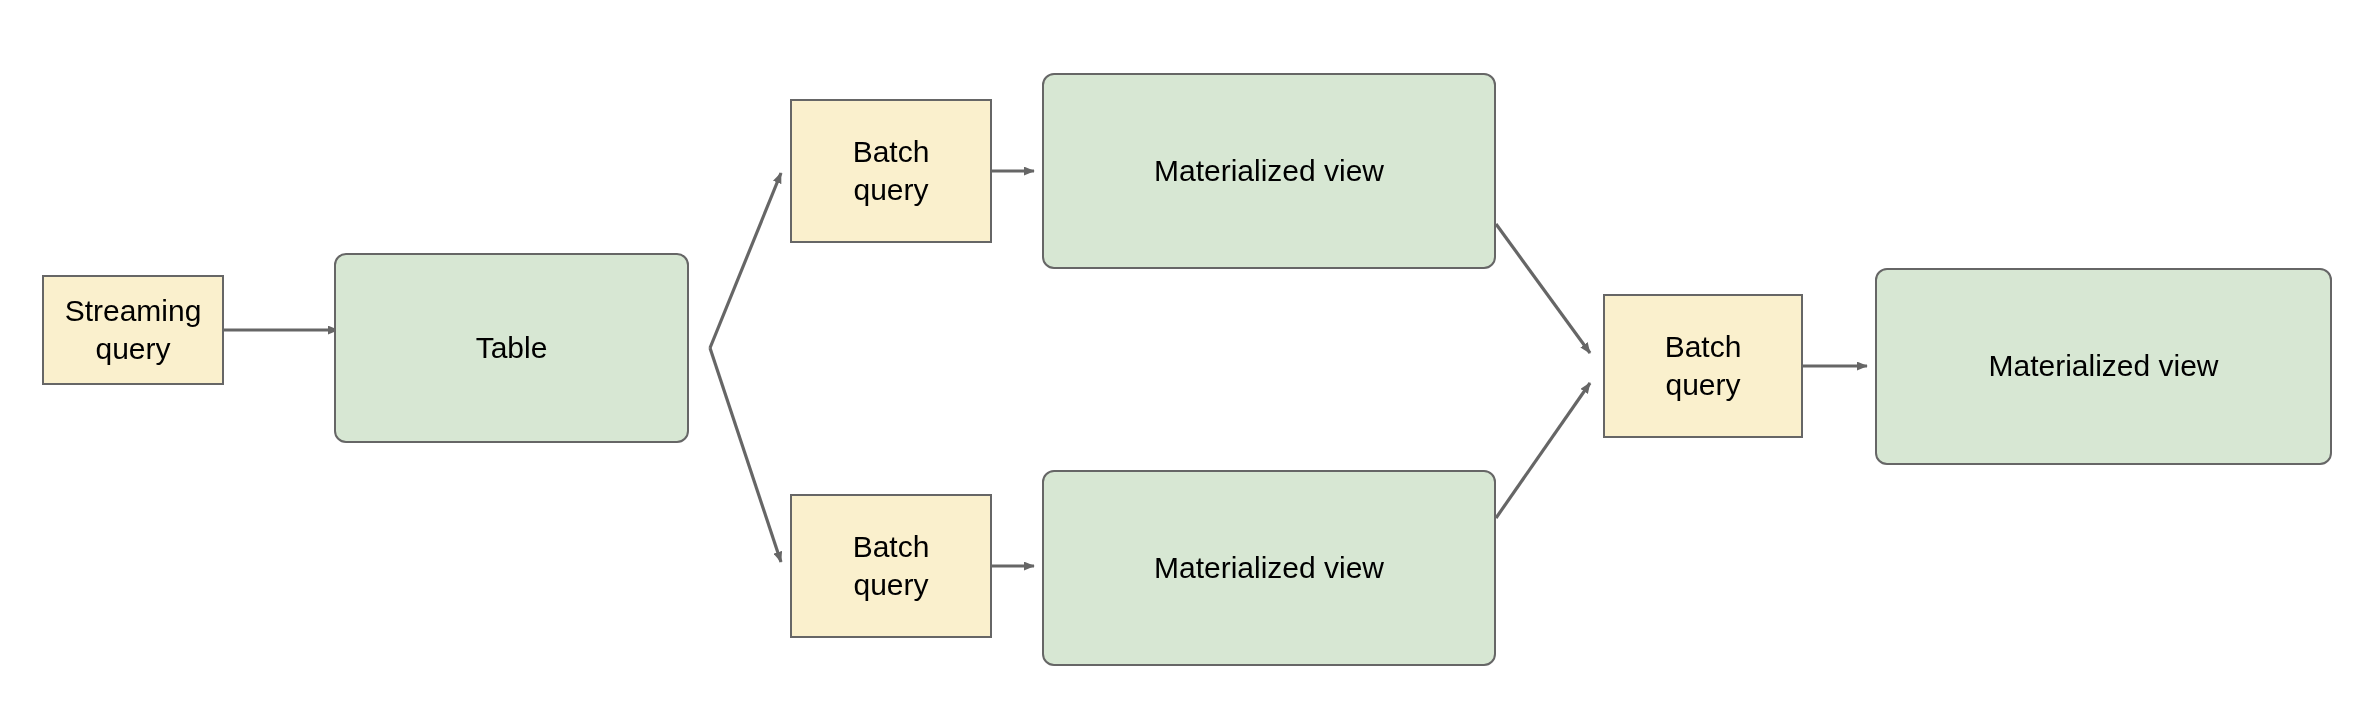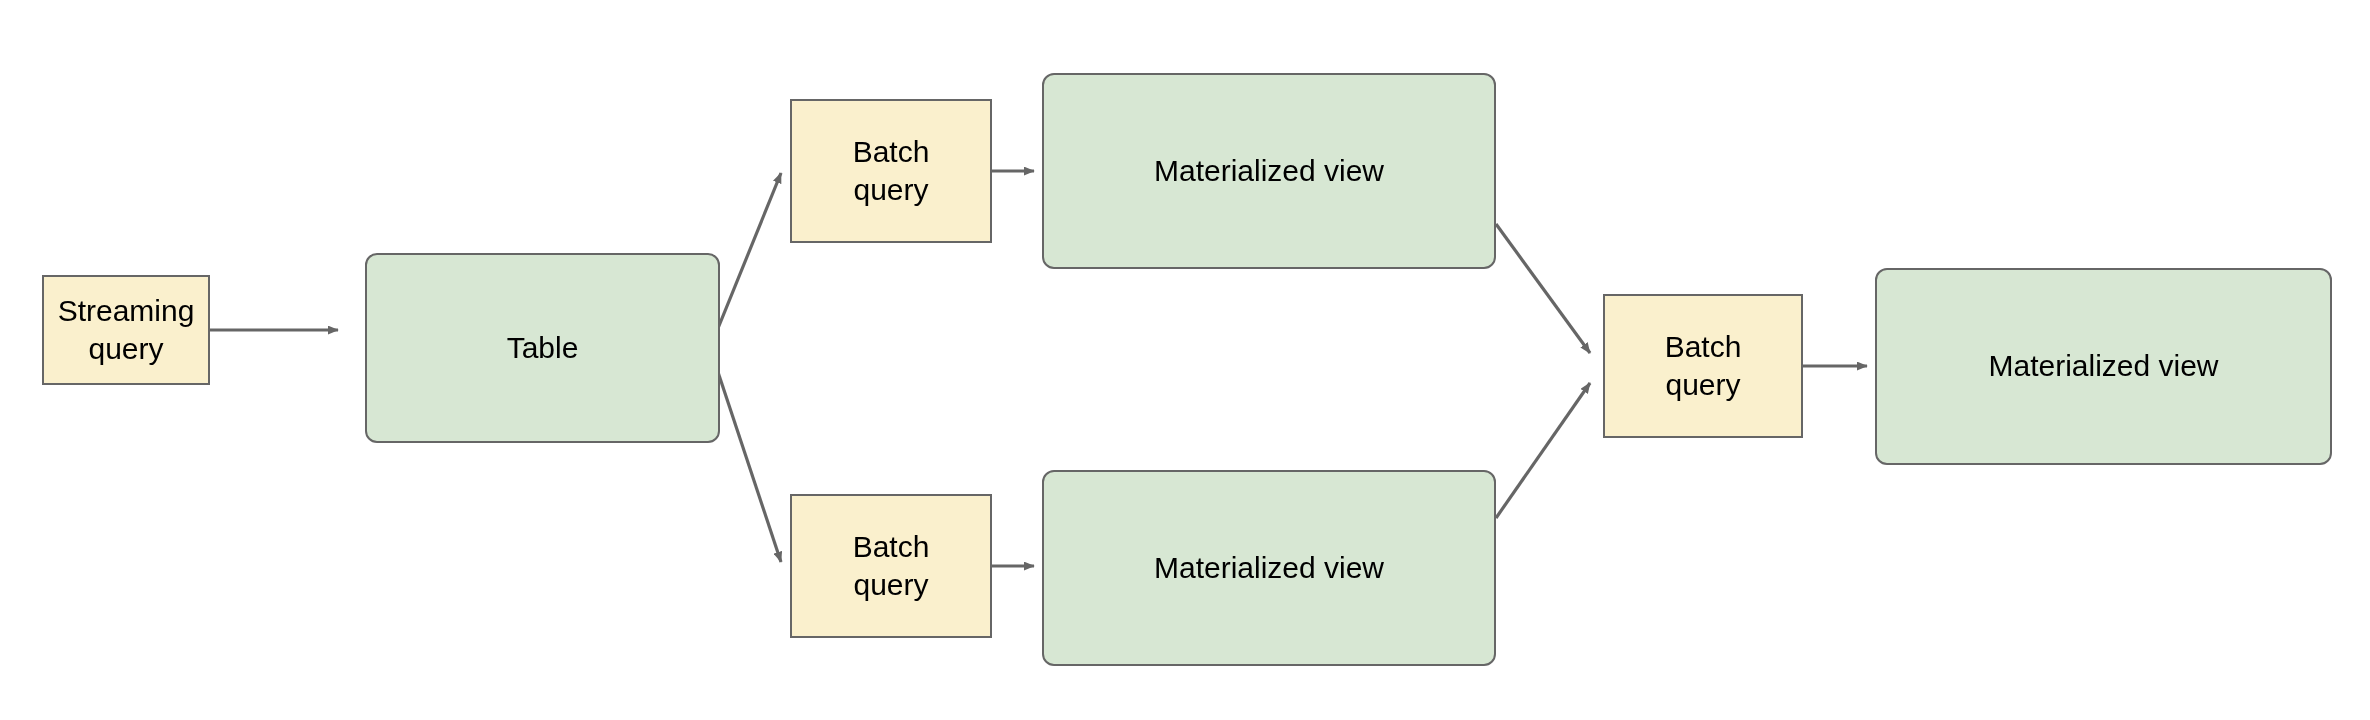--- a/index.html
+++ b/index.html
@@ -89,26 +89,26 @@
 
     <g>
       <line x1="1496" y1="518" x2="1590" y2="383" stroke="#666666" stroke-width="3.2" marker-end="url(#arrowhead)"></line>
     </g>
 
     <g>
       <line x1="1795" y1="366" x2="1867" y2="366" stroke="#666666" stroke-width="3.2" marker-end="url(#arrowhead)"></line>
     </g>
   </svg>
 
-  <div class="node node-process" style="left:32px; top:275px; width:168px; height:110px;">
+  <div class="node node-process" style="left:32px; top:275px; width:182px; height:110px;">
     <span class="node-label">Streaming
 query</span>
   </div>
 
-  <div class="node node-store" style="left:365px; top:253px; width:355px; height:190px;">
+  <div class="node node-store" style="left:334px; top:253px; width:355px; height:190px;">
     <span class="node-label">Table</span>
   </div>
 
   <div class="node node-process" style="left:780px; top:99px; width:202px; height:144px;">
     <span class="node-label">Batch
 query</span>
   </div>
 
   <div class="node node-store" style="left:1042px; top:73px; width:454px; height:196px;">
     <span class="node-label">Materialized view</span>

